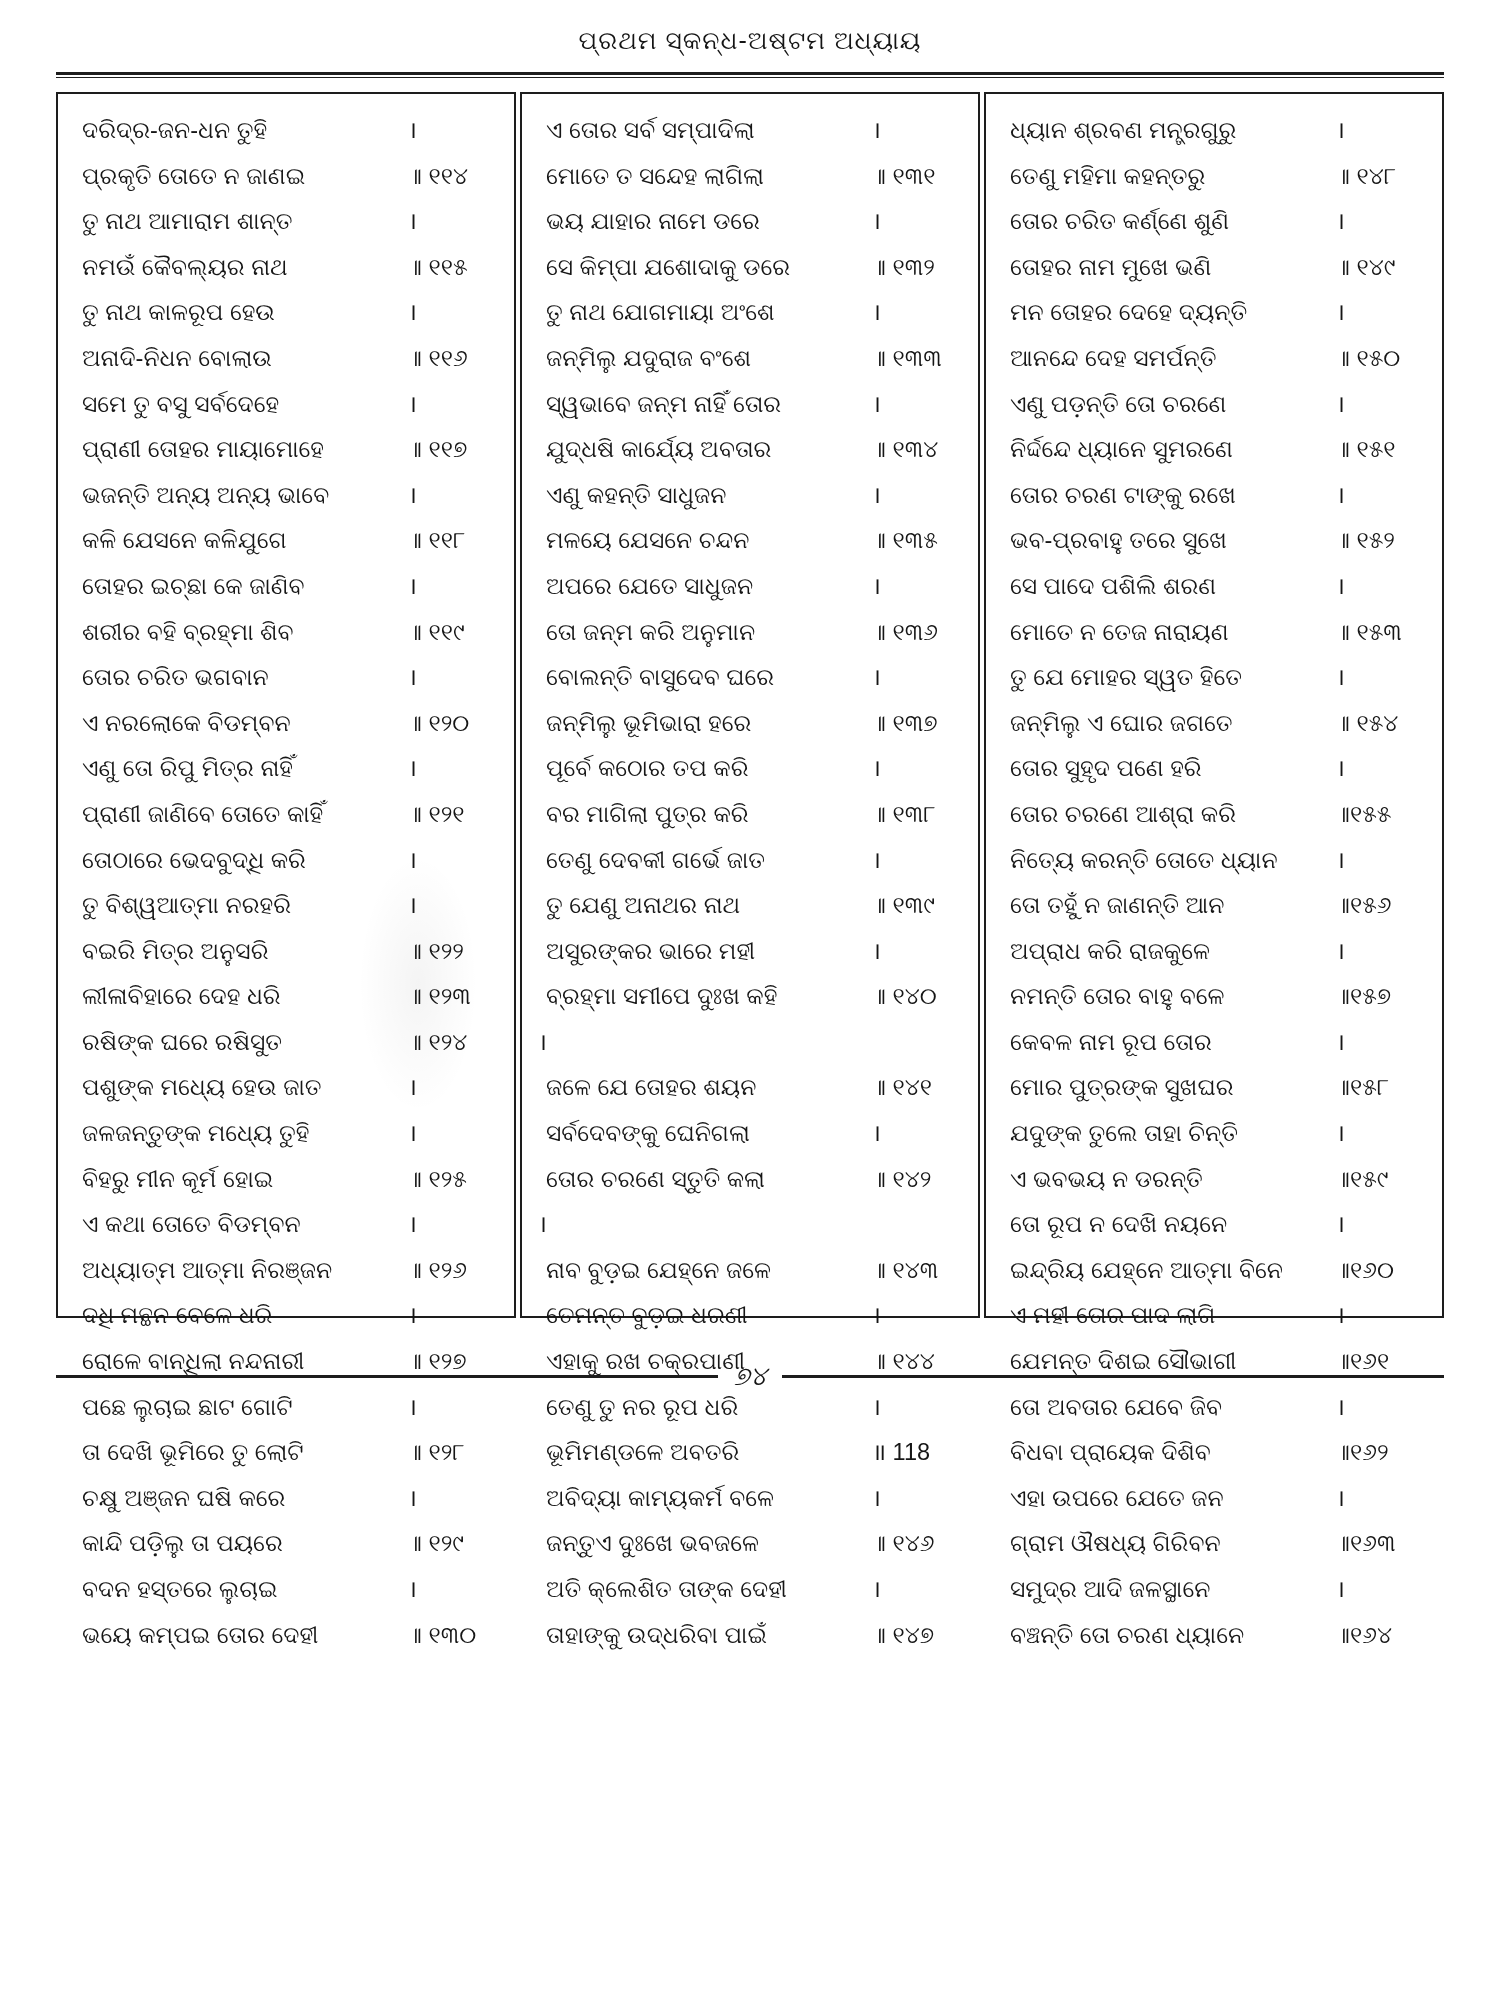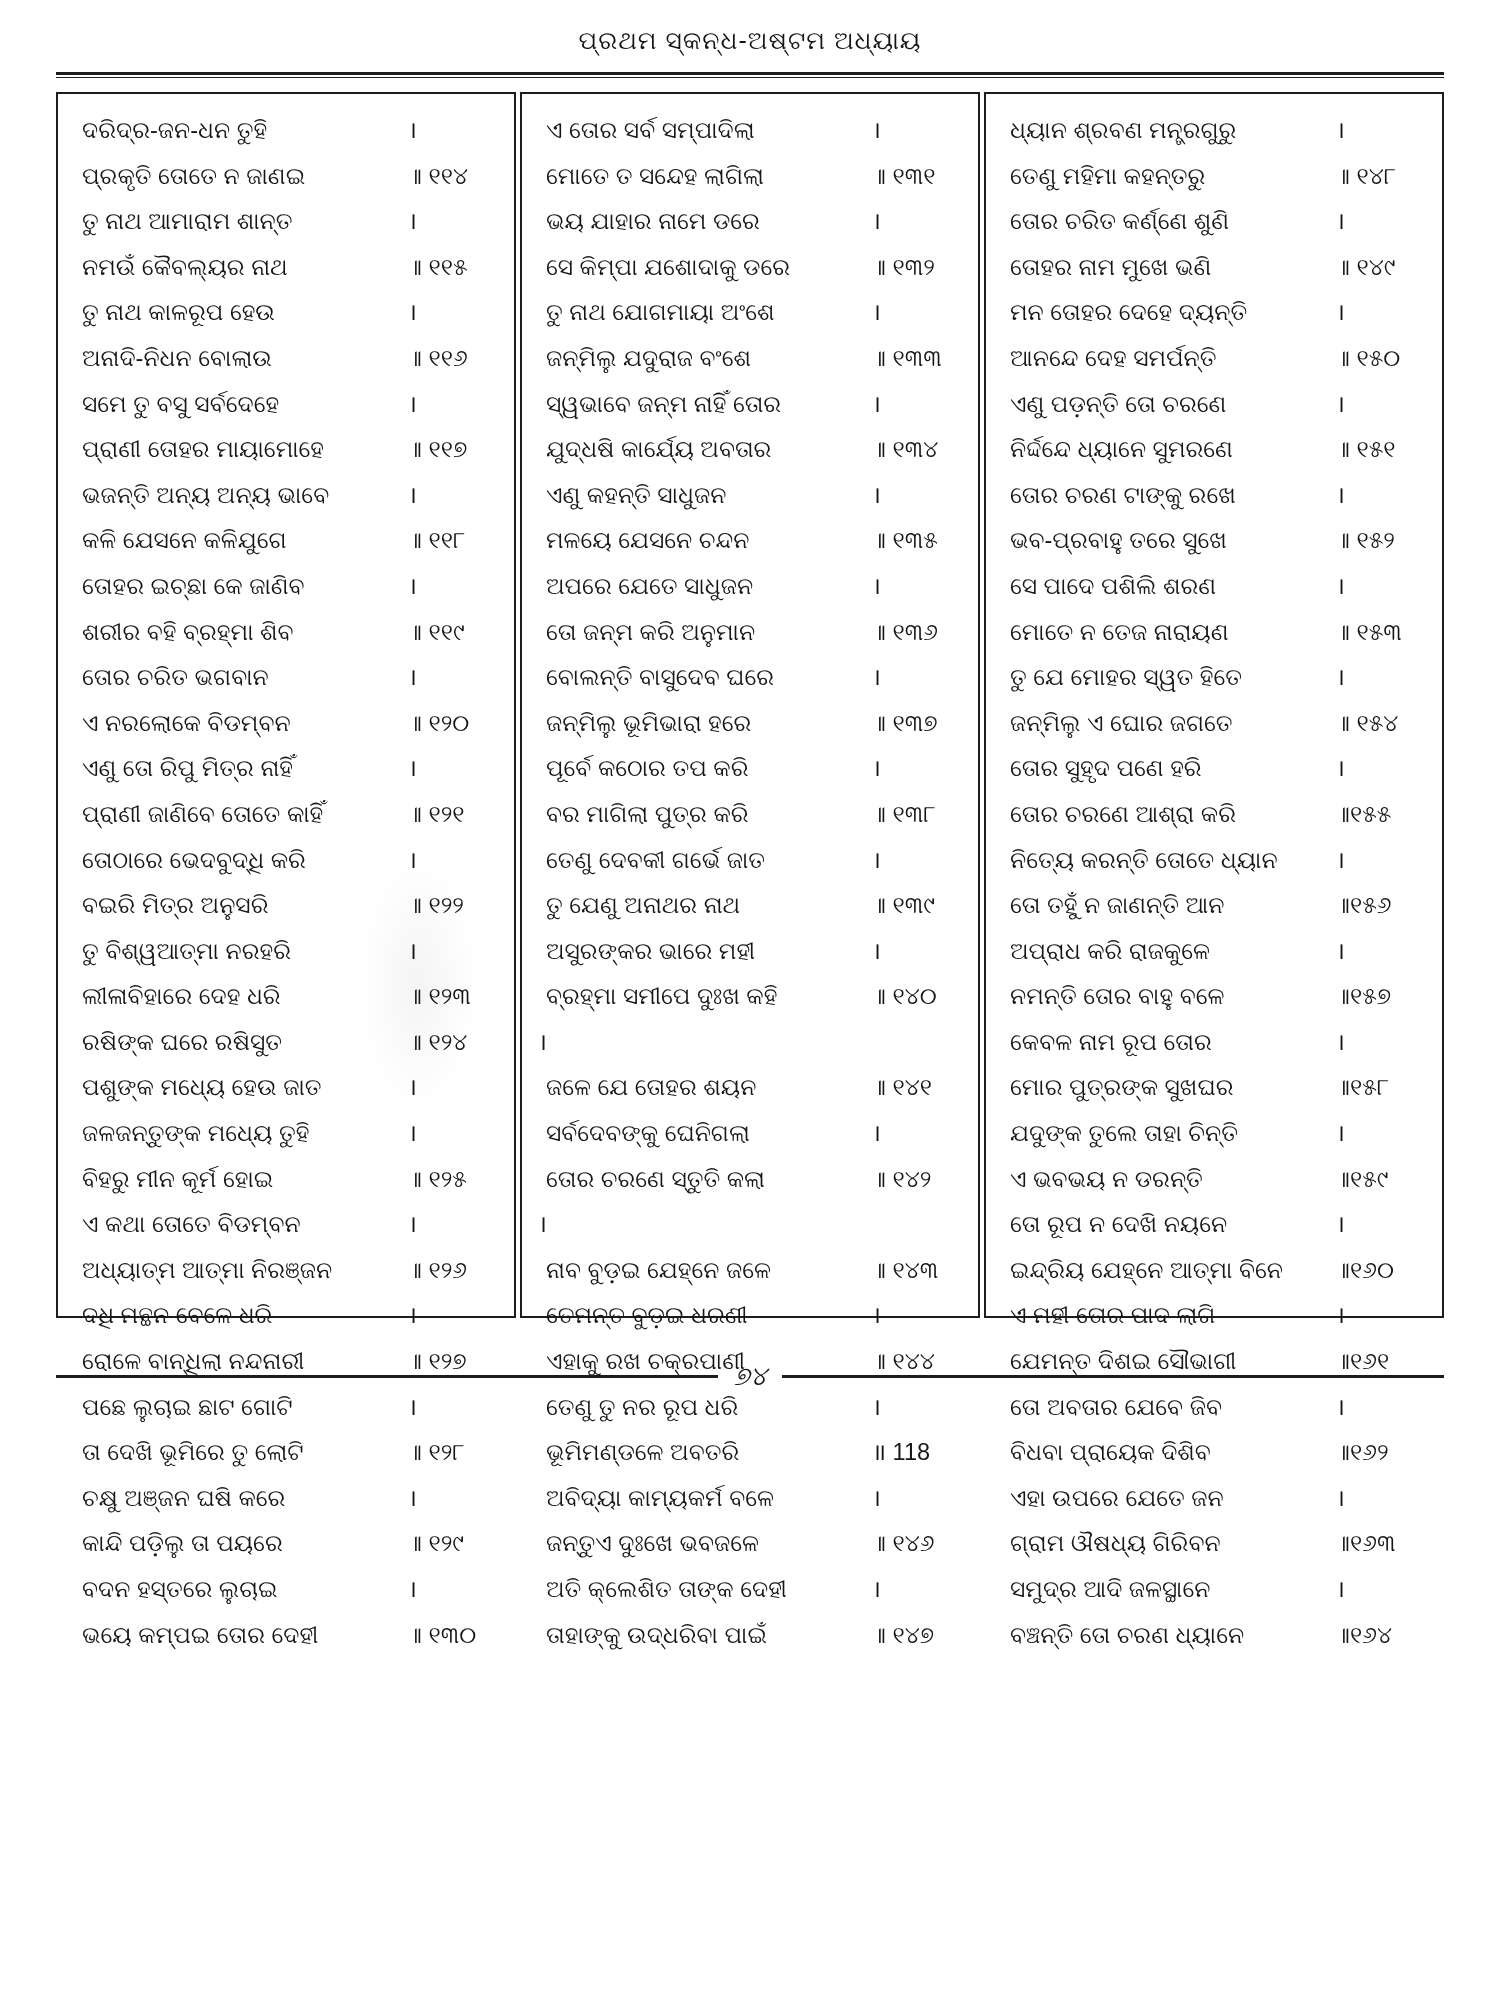--- a/index.html
+++ b/index.html
@@ -199,26 +199,26 @@
         </div>
       <div class="verse-row">
           <span class="vtext">ପ୍ରାଣୀ ଜାଣିବେ ତୋତେ କାହିଁ</span>
           <span class="vnum">॥ ୧୨୧</span>
         </div>
       <div class="verse-row">
           <span class="vtext">ତୋଠାରେ ଭେଦବୁଦ୍ଧି କରି</span>
           <span class="vnum">।</span>
         </div>
       <div class="verse-row">
+          <span class="vtext">ତୁ ବିଶ୍ୱଆତ୍ମା ନରହରି</span>
+          <span class="vnum">।</span>
+        </div>
+      <div class="verse-row">
           <span class="vtext">ବଇରି ମିତ୍ର ଅନୁସରି</span>
           <span class="vnum">॥ ୧୨୨</span>
-        </div>
-      <div class="verse-row">
-          <span class="vtext">ତୁ ବିଶ୍ୱଆତ୍ମା ନରହରି</span>
-          <span class="vnum">।</span>
         </div>
       <div class="verse-row">
           <span class="vtext">ଲୀଳାବିହାରେ ଦେହ ଧରି</span>
           <span class="vnum">॥ ୧୨୩</span>
         </div>
       <div class="verse-row">
           <span class="vtext">ରଷିଙ୍କ ଘରେ ରଷିସୁତ</span>
           <span class="vnum">॥ ୧୨୪</span>
         </div>
       <div class="verse-row">

